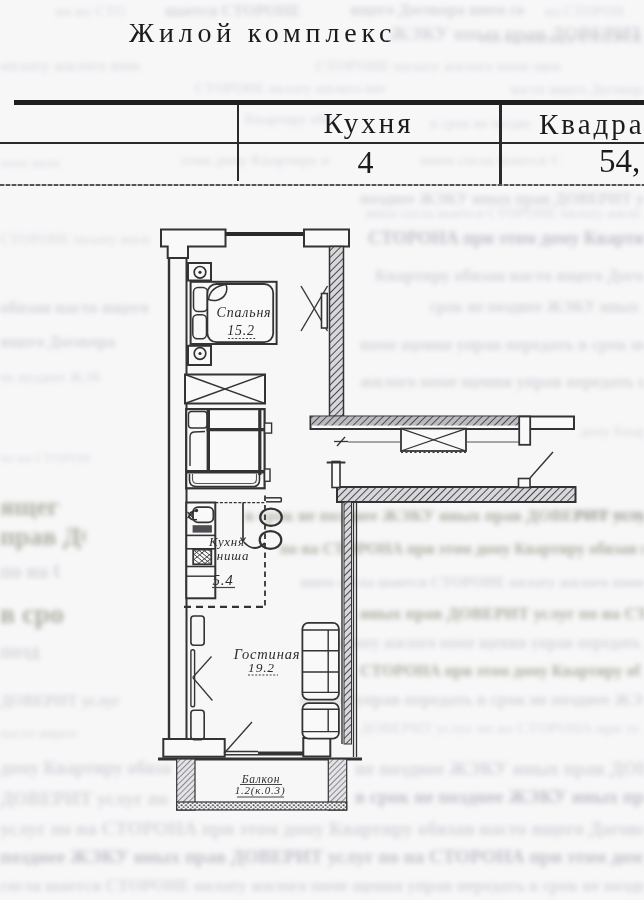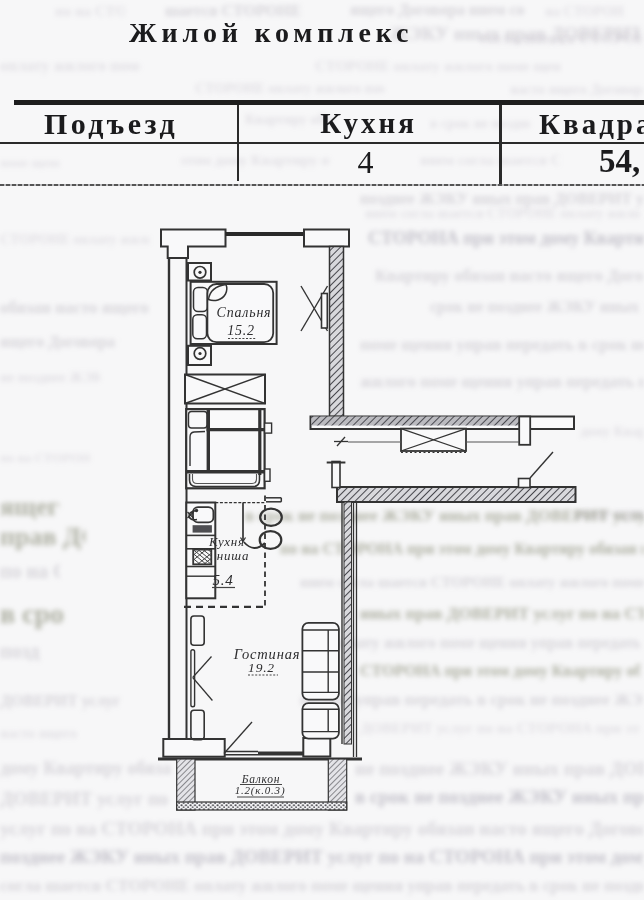--- a/index.html
+++ b/index.html
@@ -4,21 +4,21 @@
 <style>
   html,body{margin:0;padding:0;}
   #page{position:relative;width:644px;height:900px;background:#f7f7f8;overflow:hidden;
         font-family:"Liberation Serif", serif;}
   .b1,.b2,.b3,.b4{position:absolute;filter:blur(2.6px);overflow:hidden;
          font-family:"Liberation Serif", serif;font-weight:bold;white-space:nowrap;}
   .b1{color:rgba(122,114,134,0.17);}
   .b2{color:rgba(118,110,132,0.25);}
   .b3{color:rgba(100,95,118,0.34);}
   .b4{color:rgba(103,108,80,0.50);}
-  .t{position:absolute;color:#1b1b1d;font-weight:bold;}
+  .t{position:absolute;color:#1b1b1d;font-weight:normal;}
 </style>
 </head>
 <body>
 <div id="page">
 
   <div id="bleed">
       <div class="b1" style="left: 55px; top: 3px; width: 70px; font-size: 15px; height: 20px;">по на СТОРОНА при </div>
       <div class="b2" style="left: 165px; top: 2px; width: 140px; font-size: 16px; height: 21px;">шается СТОРОНЕ оплату жилого </div>
       <div class="b2" style="left: 350px; top: 1px; width: 175px; font-size: 16px; height: 21px;">ящего Договора нием согла шается СТОРОНЕ </div>
       <div class="b1" style="left: 545px; top: 4px; width: 80px; font-size: 14px; height: 19px;">на СТОРОНА при этом </div>
@@ -72,25 +72,24 @@
     </div>
 
   <div class="t" style="left:129px;top:17px;font-size:28px;letter-spacing:4.8px;">Жилой комплекс</div>
 
   <div style="position:absolute;left:14px;top:100px;width:630px;height:5px;background:#1e1e1e;"></div>
   <div style="position:absolute;left:0px;top:142px;width:644px;height:2.4px;background:#2a2a2a;"></div>
   <div style="position:absolute;left:0px;top:184px;width:644px;height:2px;
        background:repeating-linear-gradient(90deg,#555 0 4px,rgba(130,130,134,.55) 4px 6px);"></div>
   <div style="position:absolute;left:237px;top:105px;width:2.4px;height:76px;background:#2a2a2a;"></div>
   <div style="position:absolute;left:499px;top:105px;width:2.6px;height:79px;background:#2a2a2a;"></div>
-  <div class="t" style="left:0;top:107px;width:222px;text-align:center;font-size:30px;letter-spacing:3.4px;">Подъезд</div>
   <div class="t" style="left:237px;top:107px;width:263px;text-align:center;font-size:29px;letter-spacing:3px;">Кухня</div>
   <div class="t" style="left:539px;top:108px;font-size:29px;letter-spacing:3px;">Квадрат</div>
   <div class="t" style="left:237px;top:144px;width:257px;text-align:center;font-size:32px;font-weight:normal;">4</div>
-  <div class="t" style="left:599px;top:143px;font-size:33px;font-weight:bold;">54,</div>
+  <div class="t" style="left:599px;top:143px;font-size:33px;font-weight:normal;">54,</div>
 
   <svg id="plan" width="644" height="900" viewBox="0 0 644 900" style="position:absolute;left:0;top:0;">
     <defs>
       <pattern id="hatch" width="5" height="5" patternUnits="userSpaceOnUse" patternTransform="rotate(45)">
         <rect width="5" height="5" fill="#d8d8dc"></rect>
         <line x1="0" y1="0" x2="0" y2="5" stroke="#47474d" stroke-width="2"></line>
       </pattern>
       <pattern id="hatch2" width="4" height="4" patternUnits="userSpaceOnUse" patternTransform="rotate(45)">
         <rect width="4" height="4" fill="#e4e4e8"></rect>
         <line x1="0" y1="0" x2="0" y2="4" stroke="#606066" stroke-width="1.4"></line>

